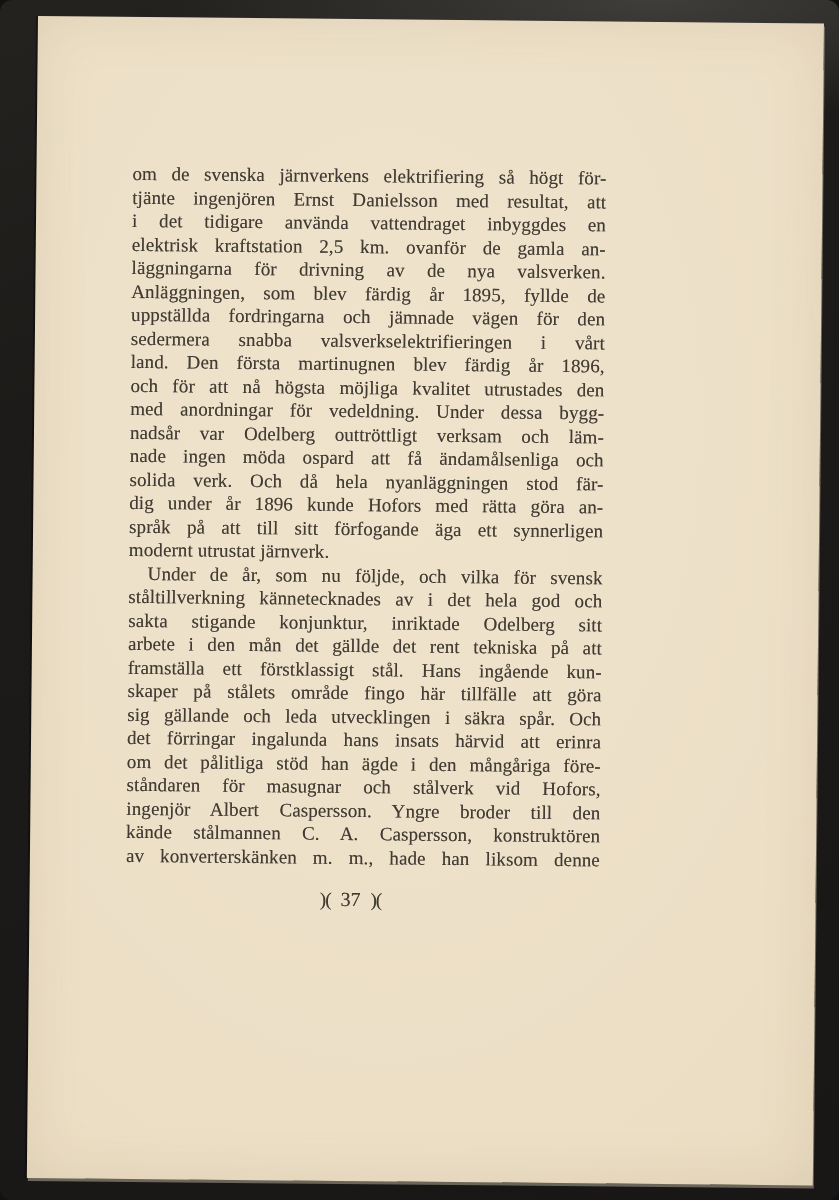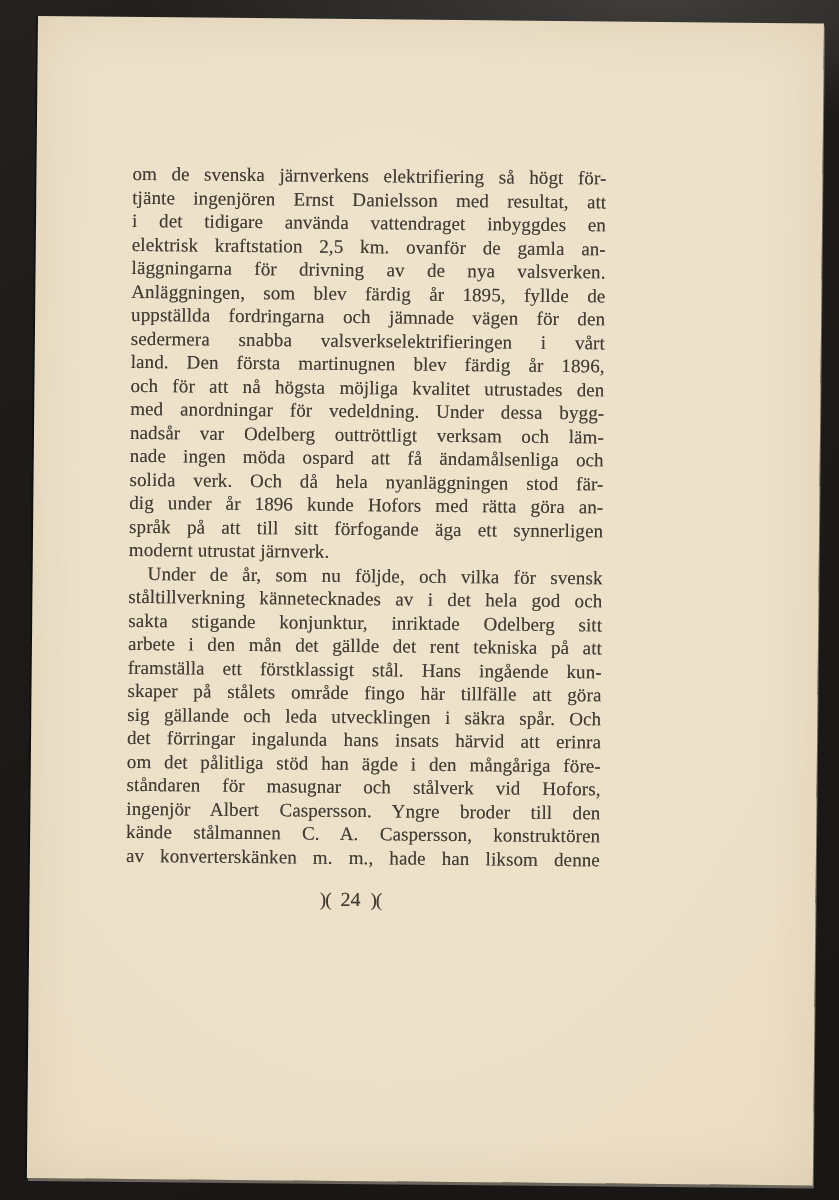--- a/index.html
+++ b/index.html
@@ -8,20 +8,21 @@
     background: #111;
   }
   .stage {
     position: relative;
     width: 839px;
     height: 1200px;
     overflow: hidden;
     background:
       radial-gradient(60% 10% at 78% 0%, rgba(90,88,84,0.55) 0%, rgba(90,88,84,0) 100%),
       linear-gradient(160deg, #23221f 0%, #1c1b19 30%, #181715 100%);
+    border-radius: 12px;
   }
   .page {
     position: absolute;
     left: 38px;
     top: 16px;
     width: 786px;
     height: 1162px;
     transform: rotate(0.55deg);
     transform-origin: 0 0;
     background: radial-gradient(120% 120% at 45% 35%, #efe3cc 0%, #ecdfc6 55%, #e5d7bb 100%);
@@ -105,17 +106,17 @@
           <div class="line">skaper på stålets område fingo här tillfälle att göra</div>
           <div class="line">sig gällande och leda utvecklingen i säkra spår.  Och</div>
           <div class="line">det förringar ingalunda hans insats härvid att erinra</div>
           <div class="line">om det pålitliga stöd han ägde i den mångåriga före-</div>
           <div class="line">ståndaren för masugnar och stålverk vid Hofors,</div>
           <div class="line">ingenjör Albert Caspersson.  Yngre broder till den</div>
           <div class="line">kände stålmannen C. A. Caspersson, konstruktören</div>
           <div class="line">av konverterskänken m. m., hade han liksom denne</div>
         </div>
       <div class="pagefooter">
-        <span class="orn">)(</span><span class="num">24</span><span class="orn">)(</span>
+        <span class="orn">)(</span><span class="num">37</span><span class="orn">)(</span>
       </div>
     </div>
   </div>
 </div>
 
 </body></html>

